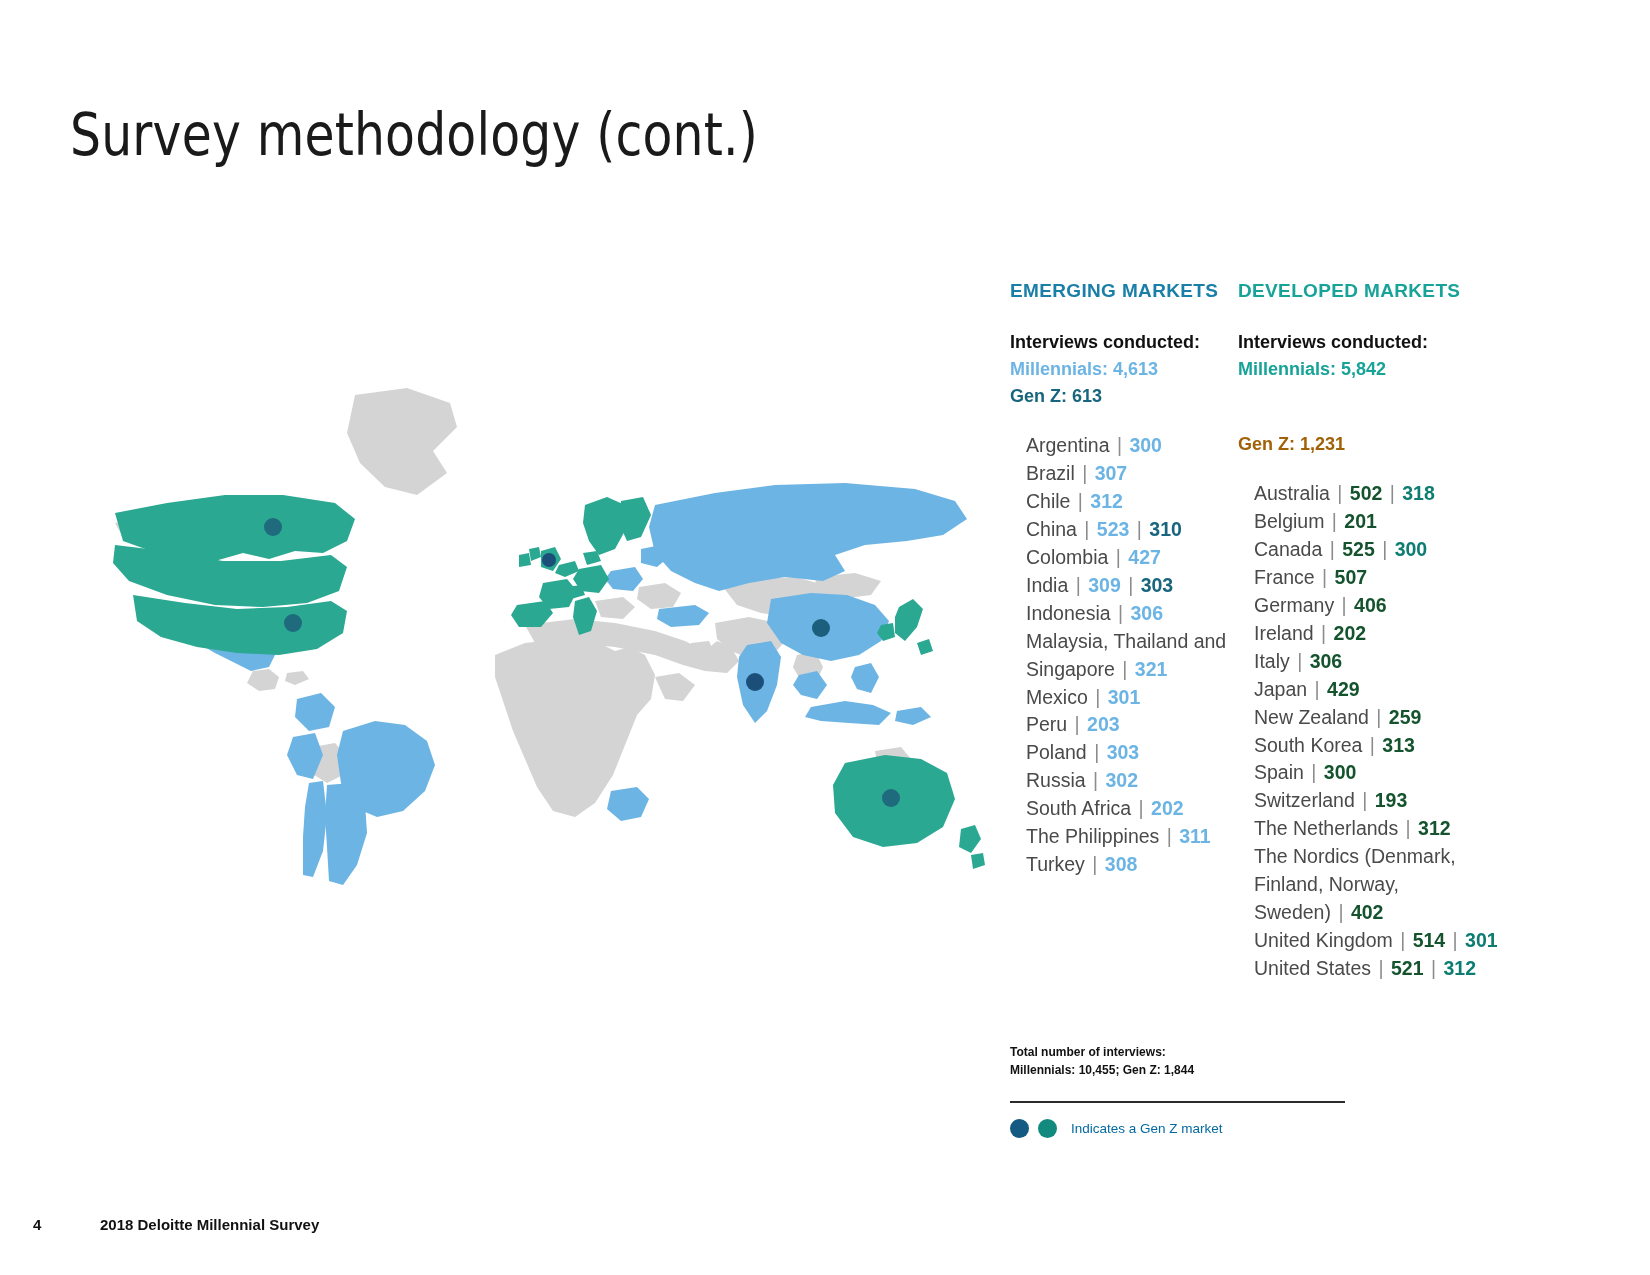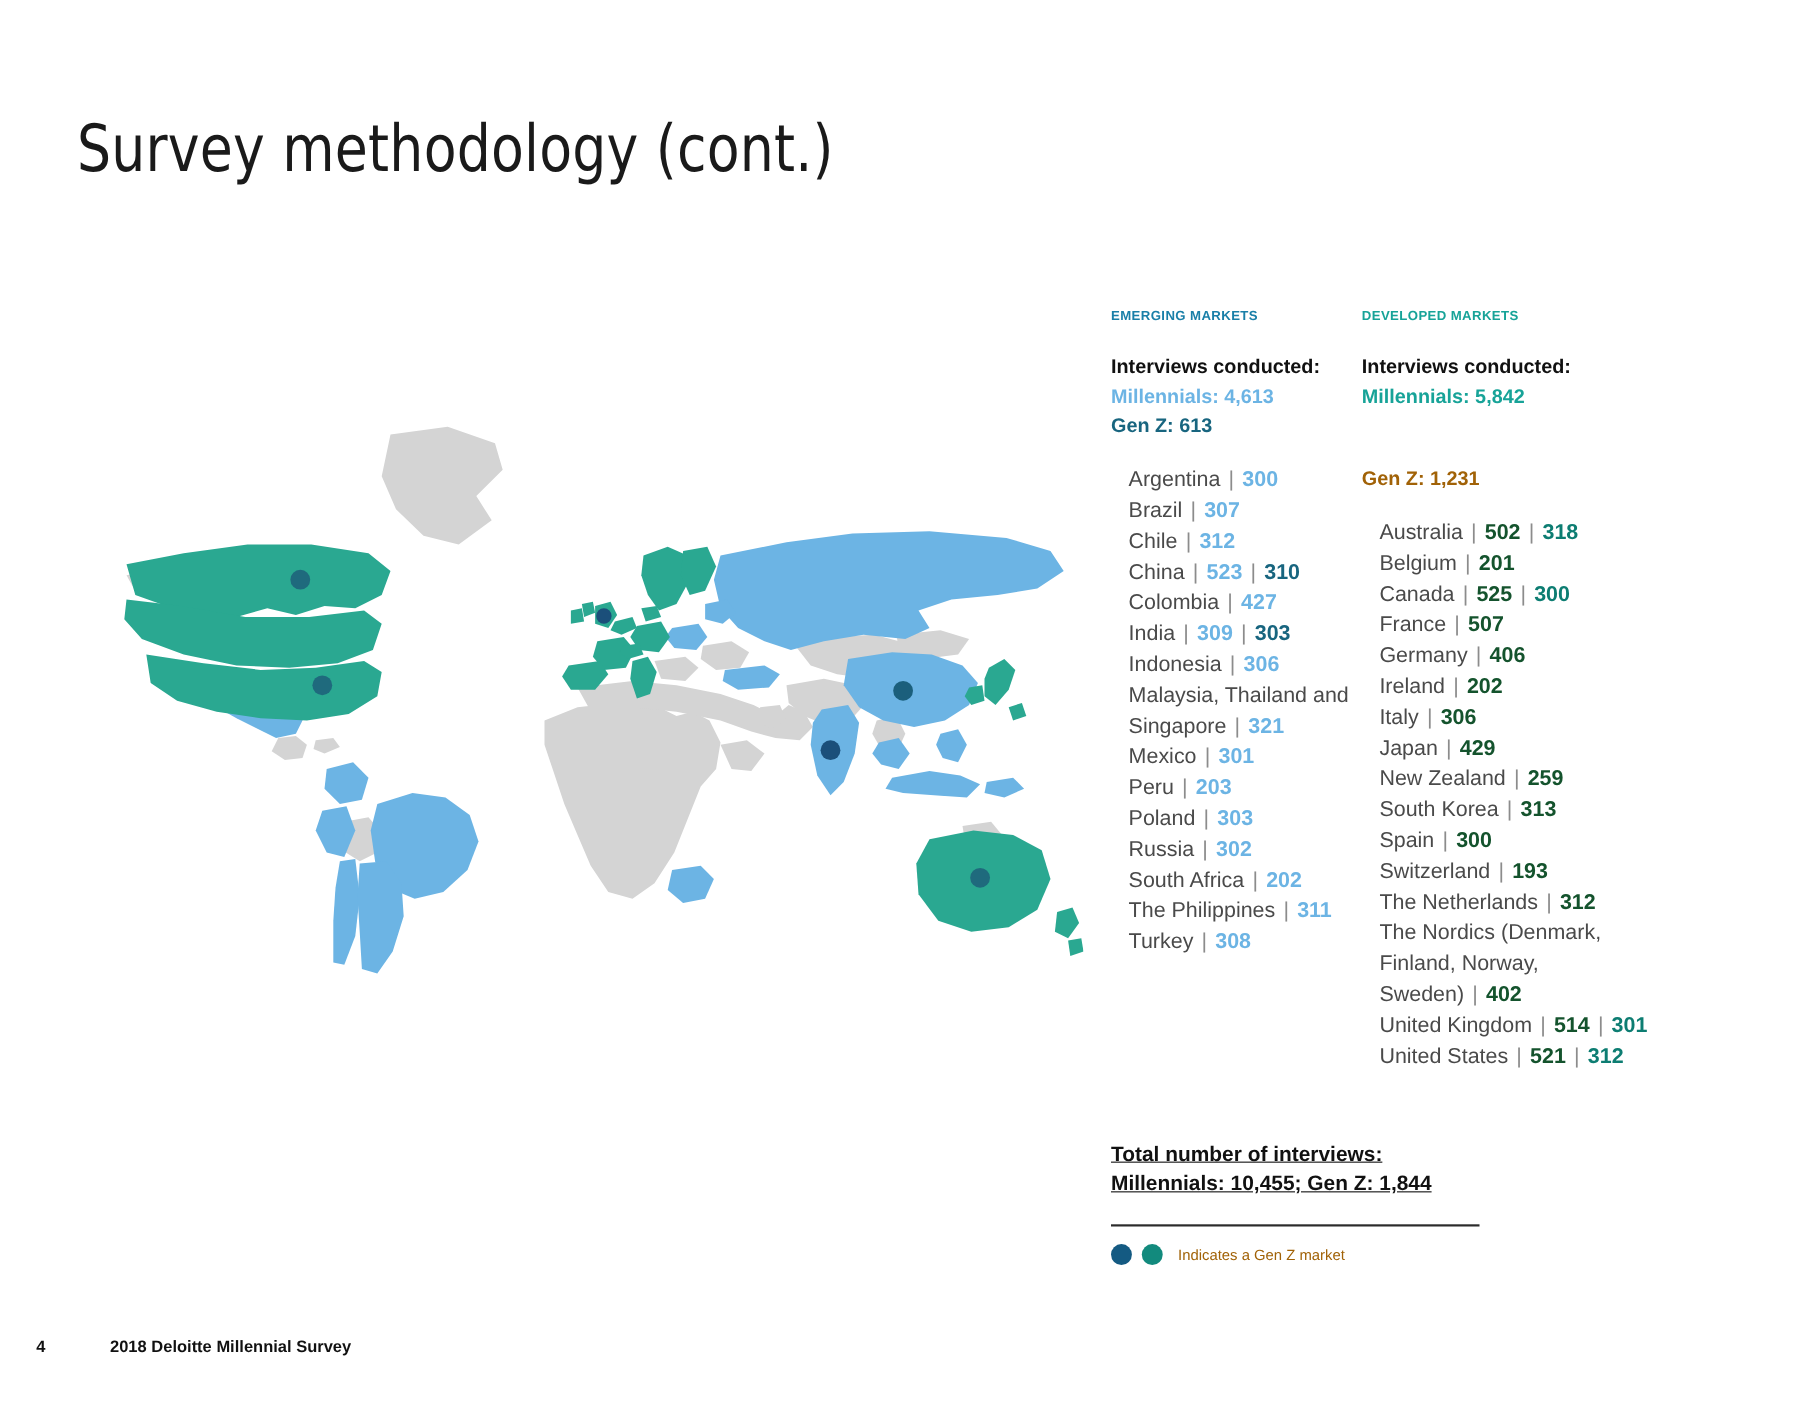--- a/index.html
+++ b/index.html
@@ -51,21 +51,21 @@
 
   .columns {
     display: flex;
     flex-direction: row;
     align-items: flex-start;
   }
   .col { width: 228px; }
   .col.developed { width: 292px; }
 
   .col-head {
-    font-size: 12px;
+    font-size: 19px;
     font-weight: bold;
     letter-spacing: 0.35px;
     line-height: 1.2;
     margin-bottom: 26px;
     white-space: nowrap;
   }
   .col-head.emerging { color: #1a7fa8; }
   .col-head.developed { color: #17a398; }
 
   .sub-block {
@@ -90,25 +90,24 @@
   }
   .country-list li .sep { color: #8c8c8c; padding: 0 2px; font-weight: 400; }
   .num { font-weight: bold; }
   .emerging .num.mil { color: #6cb4e4; }
   .emerging .num.gz  { color: #18657f; }
   .developed .num.mil { color: #14532d; }
   .developed .num.gz  { color: #0d7d72; }
 
   .totals {
     margin-top: 45px;
-    font-size: 19px;
+    font-size: 12px;
     font-weight: bold;
     color: #111111;
     line-height: 1.45;
-    text-decoration: underline;
   }
   .totals span { display: block; white-space: nowrap; }
 
   .rule {
     margin-top: 22px;
     width: 335px;
     height: 2px;
     background: #2b2b2b;
   }
 
@@ -119,21 +118,21 @@
     gap: 9px;
   }
   .legend .dot {
     width: 19px; height: 19px; border-radius: 50%;
     display: inline-block;
   }
   .legend .dot.navy { background: #145a82; }
   .legend .dot.teal { background: #128a7d; }
   .legend .legend-text {
     font-size: 13.5px;
-    color: #a16207;
+    color: #0369a1;
     margin-left: 5px;
     white-space: nowrap;
   }
 
   
   .footer {
     position: absolute;
     left: 33px;
     bottom: 42px;
     display: flex;

